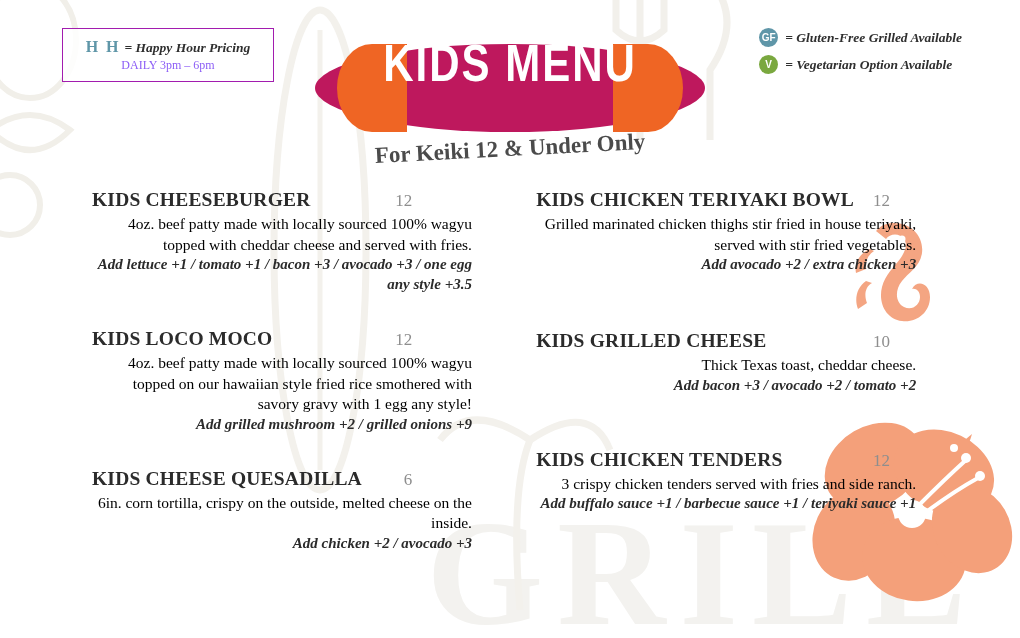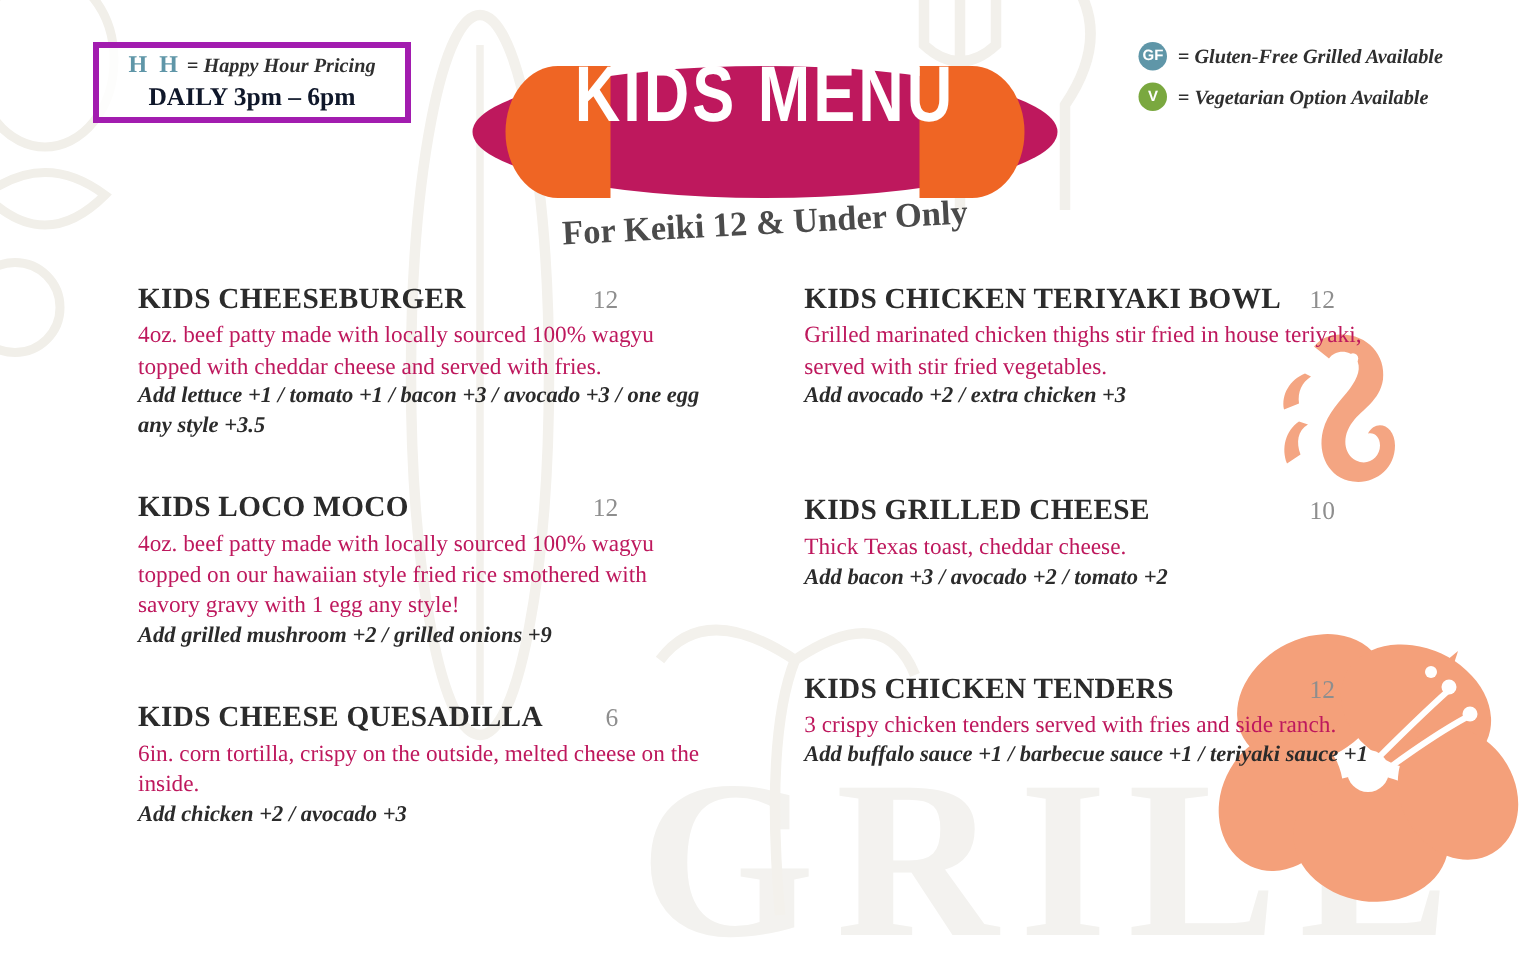--- a/index.html
+++ b/index.html
@@ -52,21 +52,21 @@
   
   .header {
     position: relative;
     height: 180px;
   }
 
   .hh-box {
     position: absolute;
     left: 62px; top: 28px;
     width: 212px; height: 54px;
-    border: 4px solid #a21caf;
+    border: 1px solid #a21caf;
     display: flex;
     flex-direction: column;
     align-items: center;
     justify-content: center;
     background: rgba(255,255,255,0.85);
   }
   .hh-line1 {
     display: flex;
     align-items: baseline;
     gap: 4px;
@@ -78,23 +78,23 @@
   }
   .hh-symbol {
     font-family: "Liberation Serif", serif;
     font-weight: 700;
     font-style: normal;
     font-size: 16px;
     letter-spacing: 2px;
     color: #5f96a8;
   }
   .hh-line2 {
-    font-size: 17px;
-    font-weight: 700;
-    color: #0f172a;
+    font-size: 12px;
+    font-weight: 400;
+    color: #8b5cf6;
     margin-top: 2px;
     white-space: nowrap;
   }
 
   
   .legend {
     position: absolute;
     right: 58px; top: 28px;
     display: flex;
     flex-direction: column;
@@ -173,21 +173,21 @@
   }
 
   
   .columns {
     position: relative;
     z-index: 3;
     display: flex;
     padding: 8px 58px 0 58px;
     gap: 52px;
   }
-  .column { width: 430px; }
+  .column { width: 430px; text-align: right; }
   .col-left  { padding-left: 34px; }
   .col-right { padding-left: 0px; }
 
   .item { margin-bottom: 26px; }
   .item-head {
     display: flex;
     align-items: baseline;
   }
   .item-name {
     font-family: "Liberation Serif", serif;
@@ -203,21 +203,21 @@
     margin-left: auto;
     font-family: "Liberation Serif", serif;
     font-size: 17px;
     font-weight: 400;
     color: #8e8e8e;
     padding-right: 72px;
   }
   .item-desc {
     font-size: 15.5px;
     line-height: 1.33;
-    color: #be185d;
+    color: #000000;
     margin-top: 3px;
     max-width: 380px;
   }
   .item-add {
     font-size: 15px;
     line-height: 1.33;
     font-style: italic;
     font-weight: 700;
     color: #2b2b2b;
     margin-top: 0;

